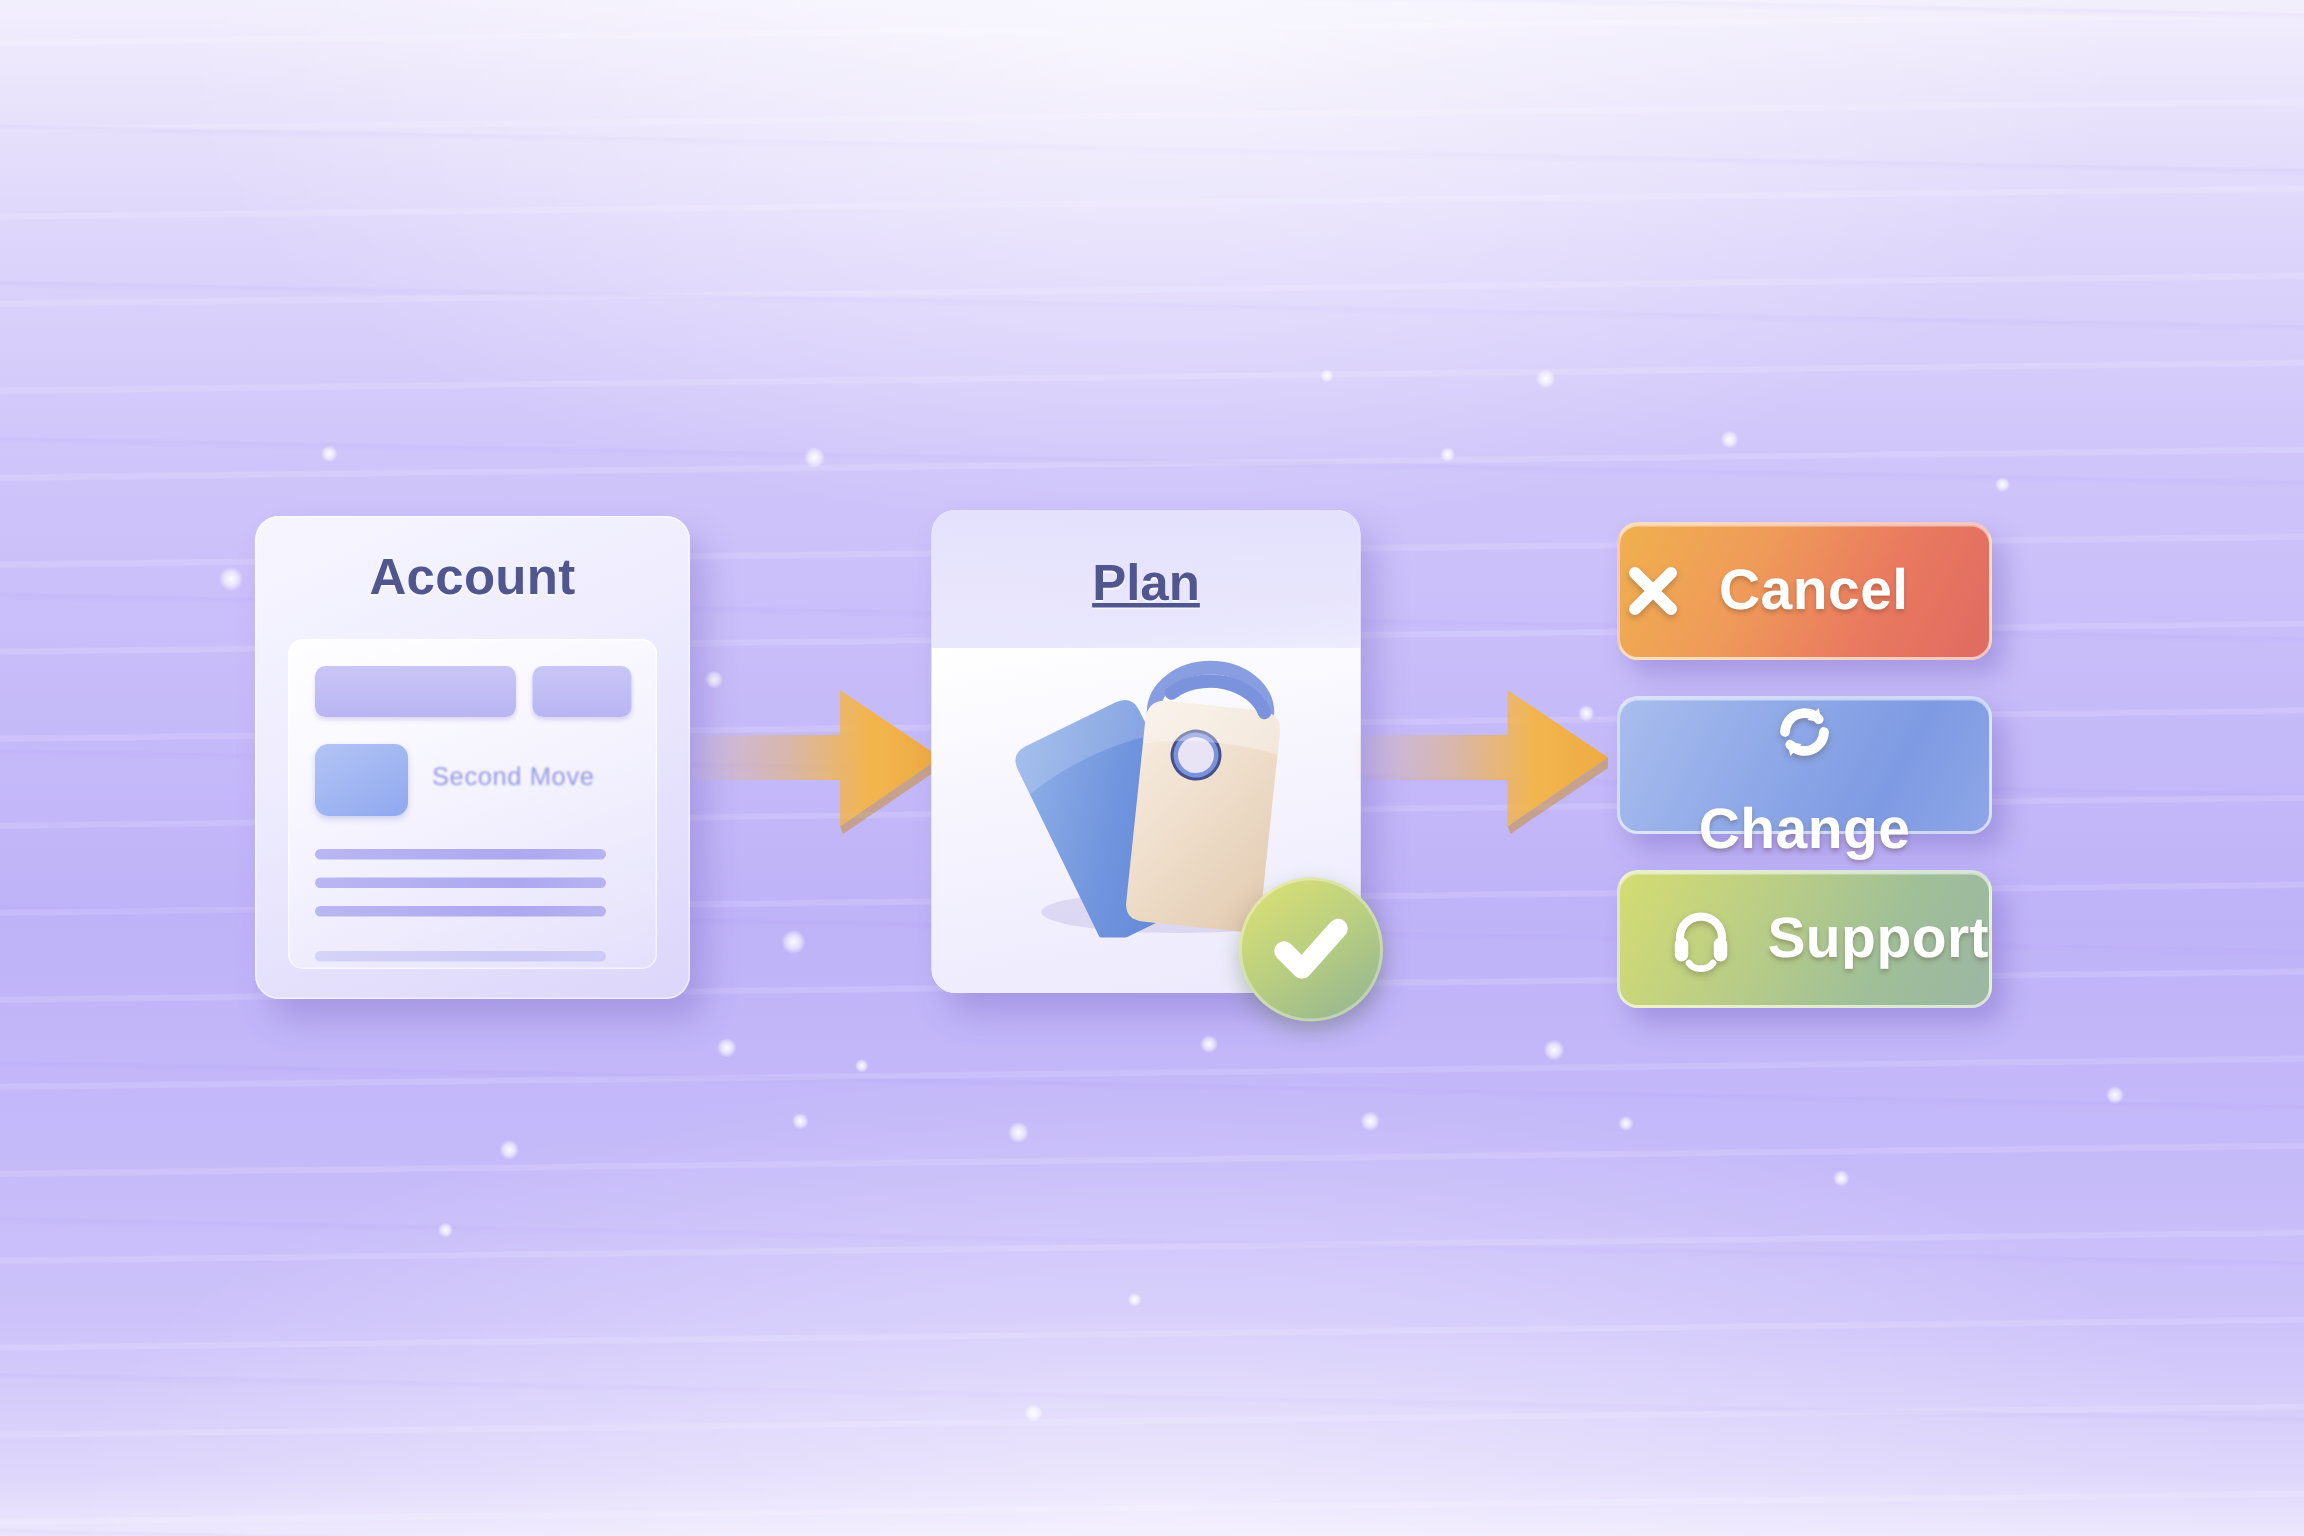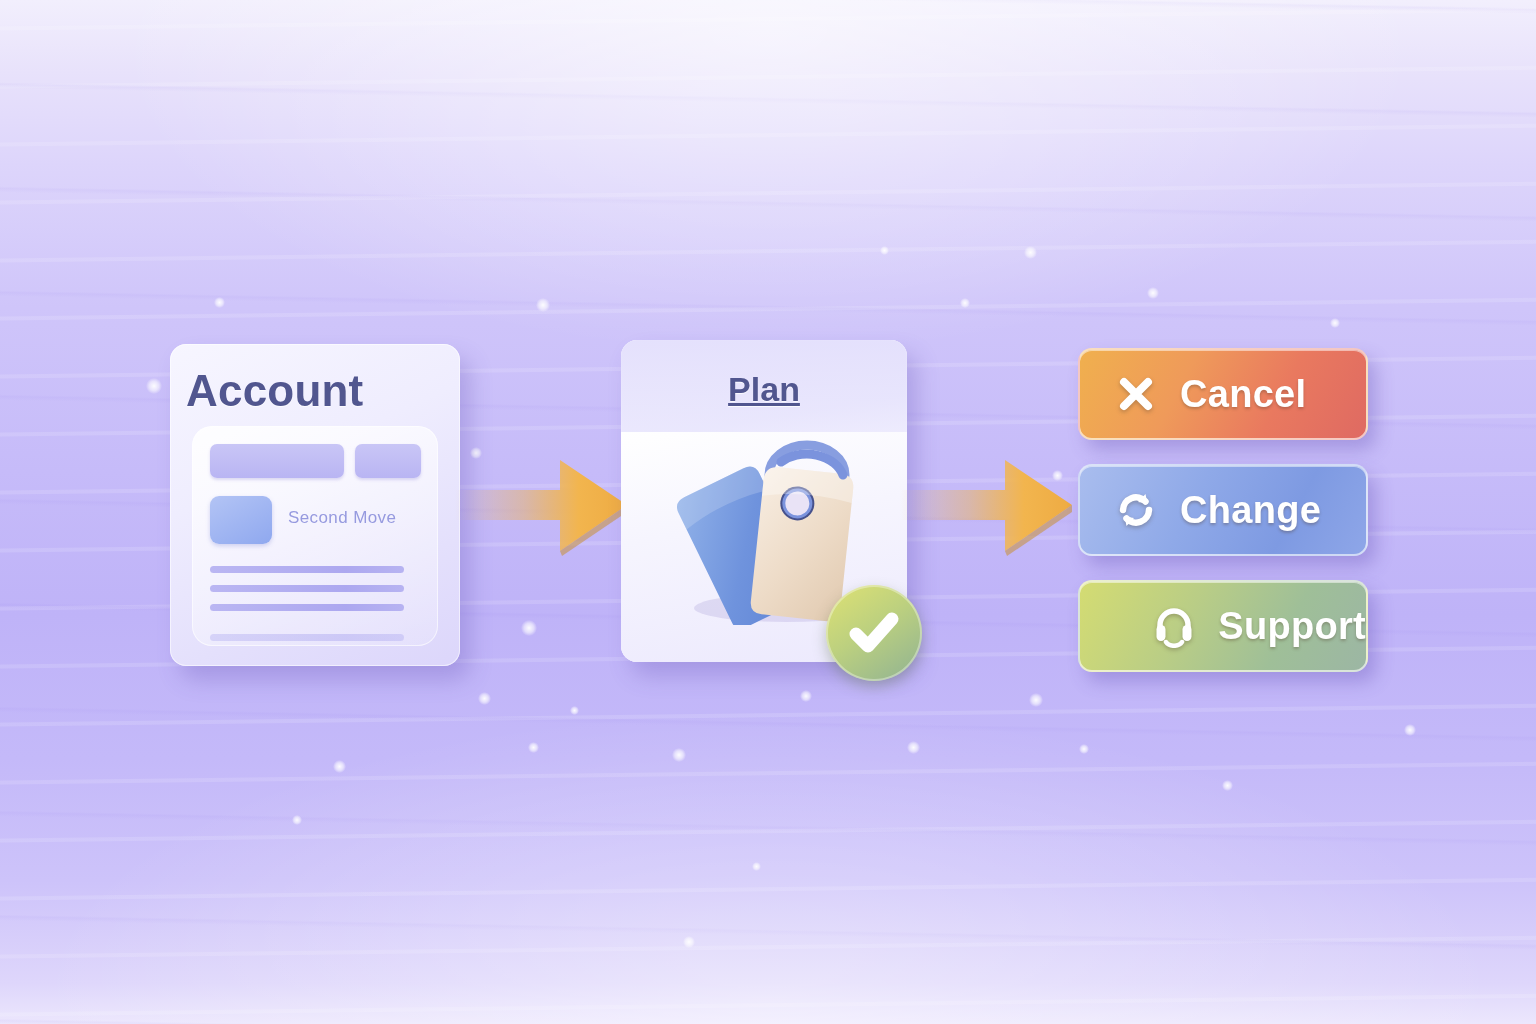--- a/index.html
+++ b/index.html
@@ -102,36 +102,36 @@
   
   #account-card {
     left: 170px;
     top: 344px;
     width: 290px;
     height: 322px;
     background: linear-gradient(155deg, #f7f6ff 0%, #efedfe 38%, #e4e0fc 72%, #dcd6fb 100%);
   }
   #account-card .title {
     position: absolute;
-    left: 16px; right: 0;
+    left: 0; right: 0;
     top: 22px;
-    text-align: left;
-    font-size: 44px;
+    text-align: center;
+    font-size: 34px;
     font-weight: 700;
     letter-spacing: 0.2px;
     color: #51568f;
     text-shadow: 0 1px 1px rgba(255,255,255,0.8);
   }
   #account-inner {
     position: absolute;
     left: 22px;
     top: 82px;
     right: 22px;
     bottom: 20px;
-    border-radius: 20px;
+    border-radius: 10px;
     background: linear-gradient(160deg, rgba(255,255,255,0.92) 0%, rgba(255,255,255,0.55) 42%, rgba(255,255,255,0.18) 100%);
     box-shadow: 0 0 0 1px rgba(255,255,255,0.6) inset;
   }
   .field {
     position: absolute;
     border-radius: 7px;
     background: linear-gradient(180deg, #c9c6f6 0%, #b9b5f3 100%);
     box-shadow: 0 2px 3px rgba(110,95,200,0.22);
   }
   .avatar-block {
@@ -190,27 +190,26 @@
 
   
   .arrow-wrap {
     position: absolute;
     pointer-events: none;
   }
 
   
   .btn {
     position: absolute;
-    width: 290px;
+    width: 250px;
     height: 92px;
     border-radius: 14px;
     display: flex;
     align-items: center;
     gap: 22px;
-    padding-left: 34px;
     box-sizing: border-box;
     border: 2px solid rgba(255,255,255,0.62);
     box-shadow:
       8px 10px 18px rgba(86,66,170,0.30),
       0 1px 0 rgba(255,255,255,0.5) inset;
   }
   .btn .label {
     font-size: 38px;
     font-weight: 700;
     color: #ffffff;
@@ -228,20 +227,21 @@
   }
   #btn-cancel {
     left: 1078px;
     top: 348px;
     background: linear-gradient(118deg, #f0b04e 0%, #ef9a5a 36%, #e9795f 68%, #df6a62 100%);
   }
   #btn-change {
     left: 1078px;
     top: 464px;
     background: linear-gradient(118deg, #a9bdee 0%, #8fa9e8 40%, #7e9ae2 72%, #8ea6e8 100%);
+    flex-direction: column;
   }
   #btn-support {
     left: 1078px;
     top: 580px;
     background: linear-gradient(118deg, #d4dc72 0%, #b9cd86 38%, #9fbf98 70%, #9cb6a4 100%);
     justify-content: flex-end;
   }
 
   
   #check-badge {

